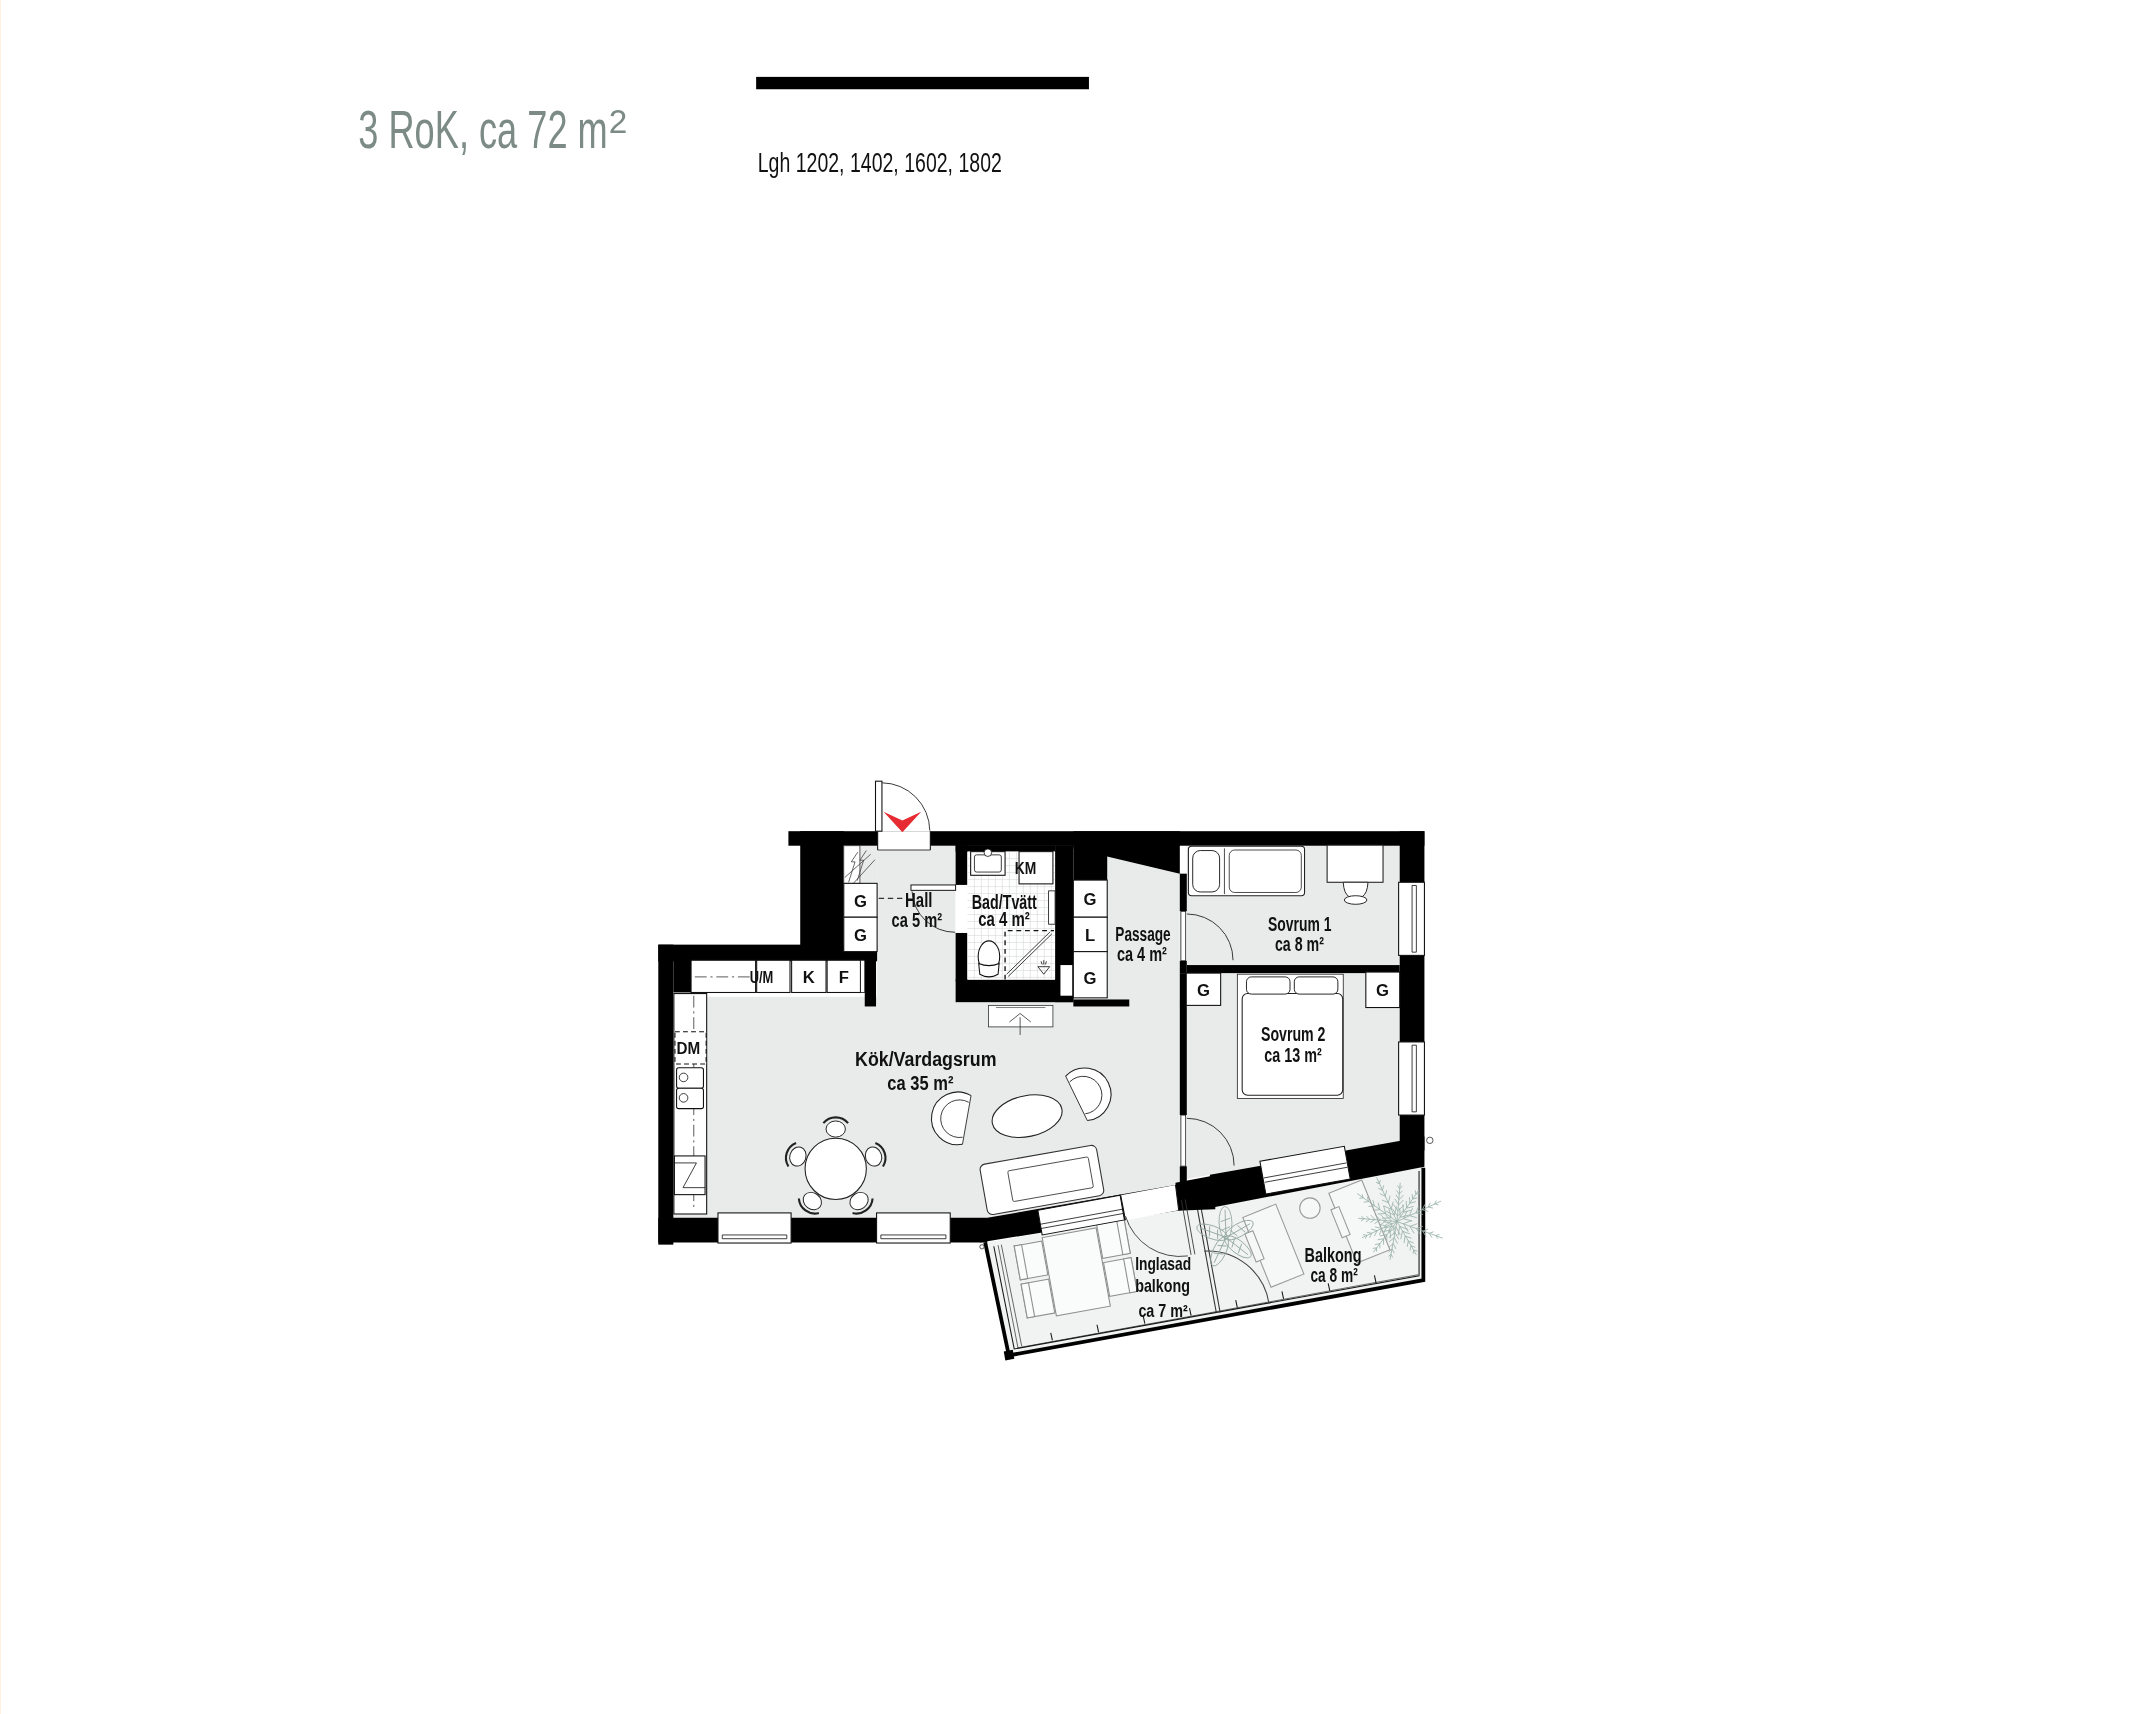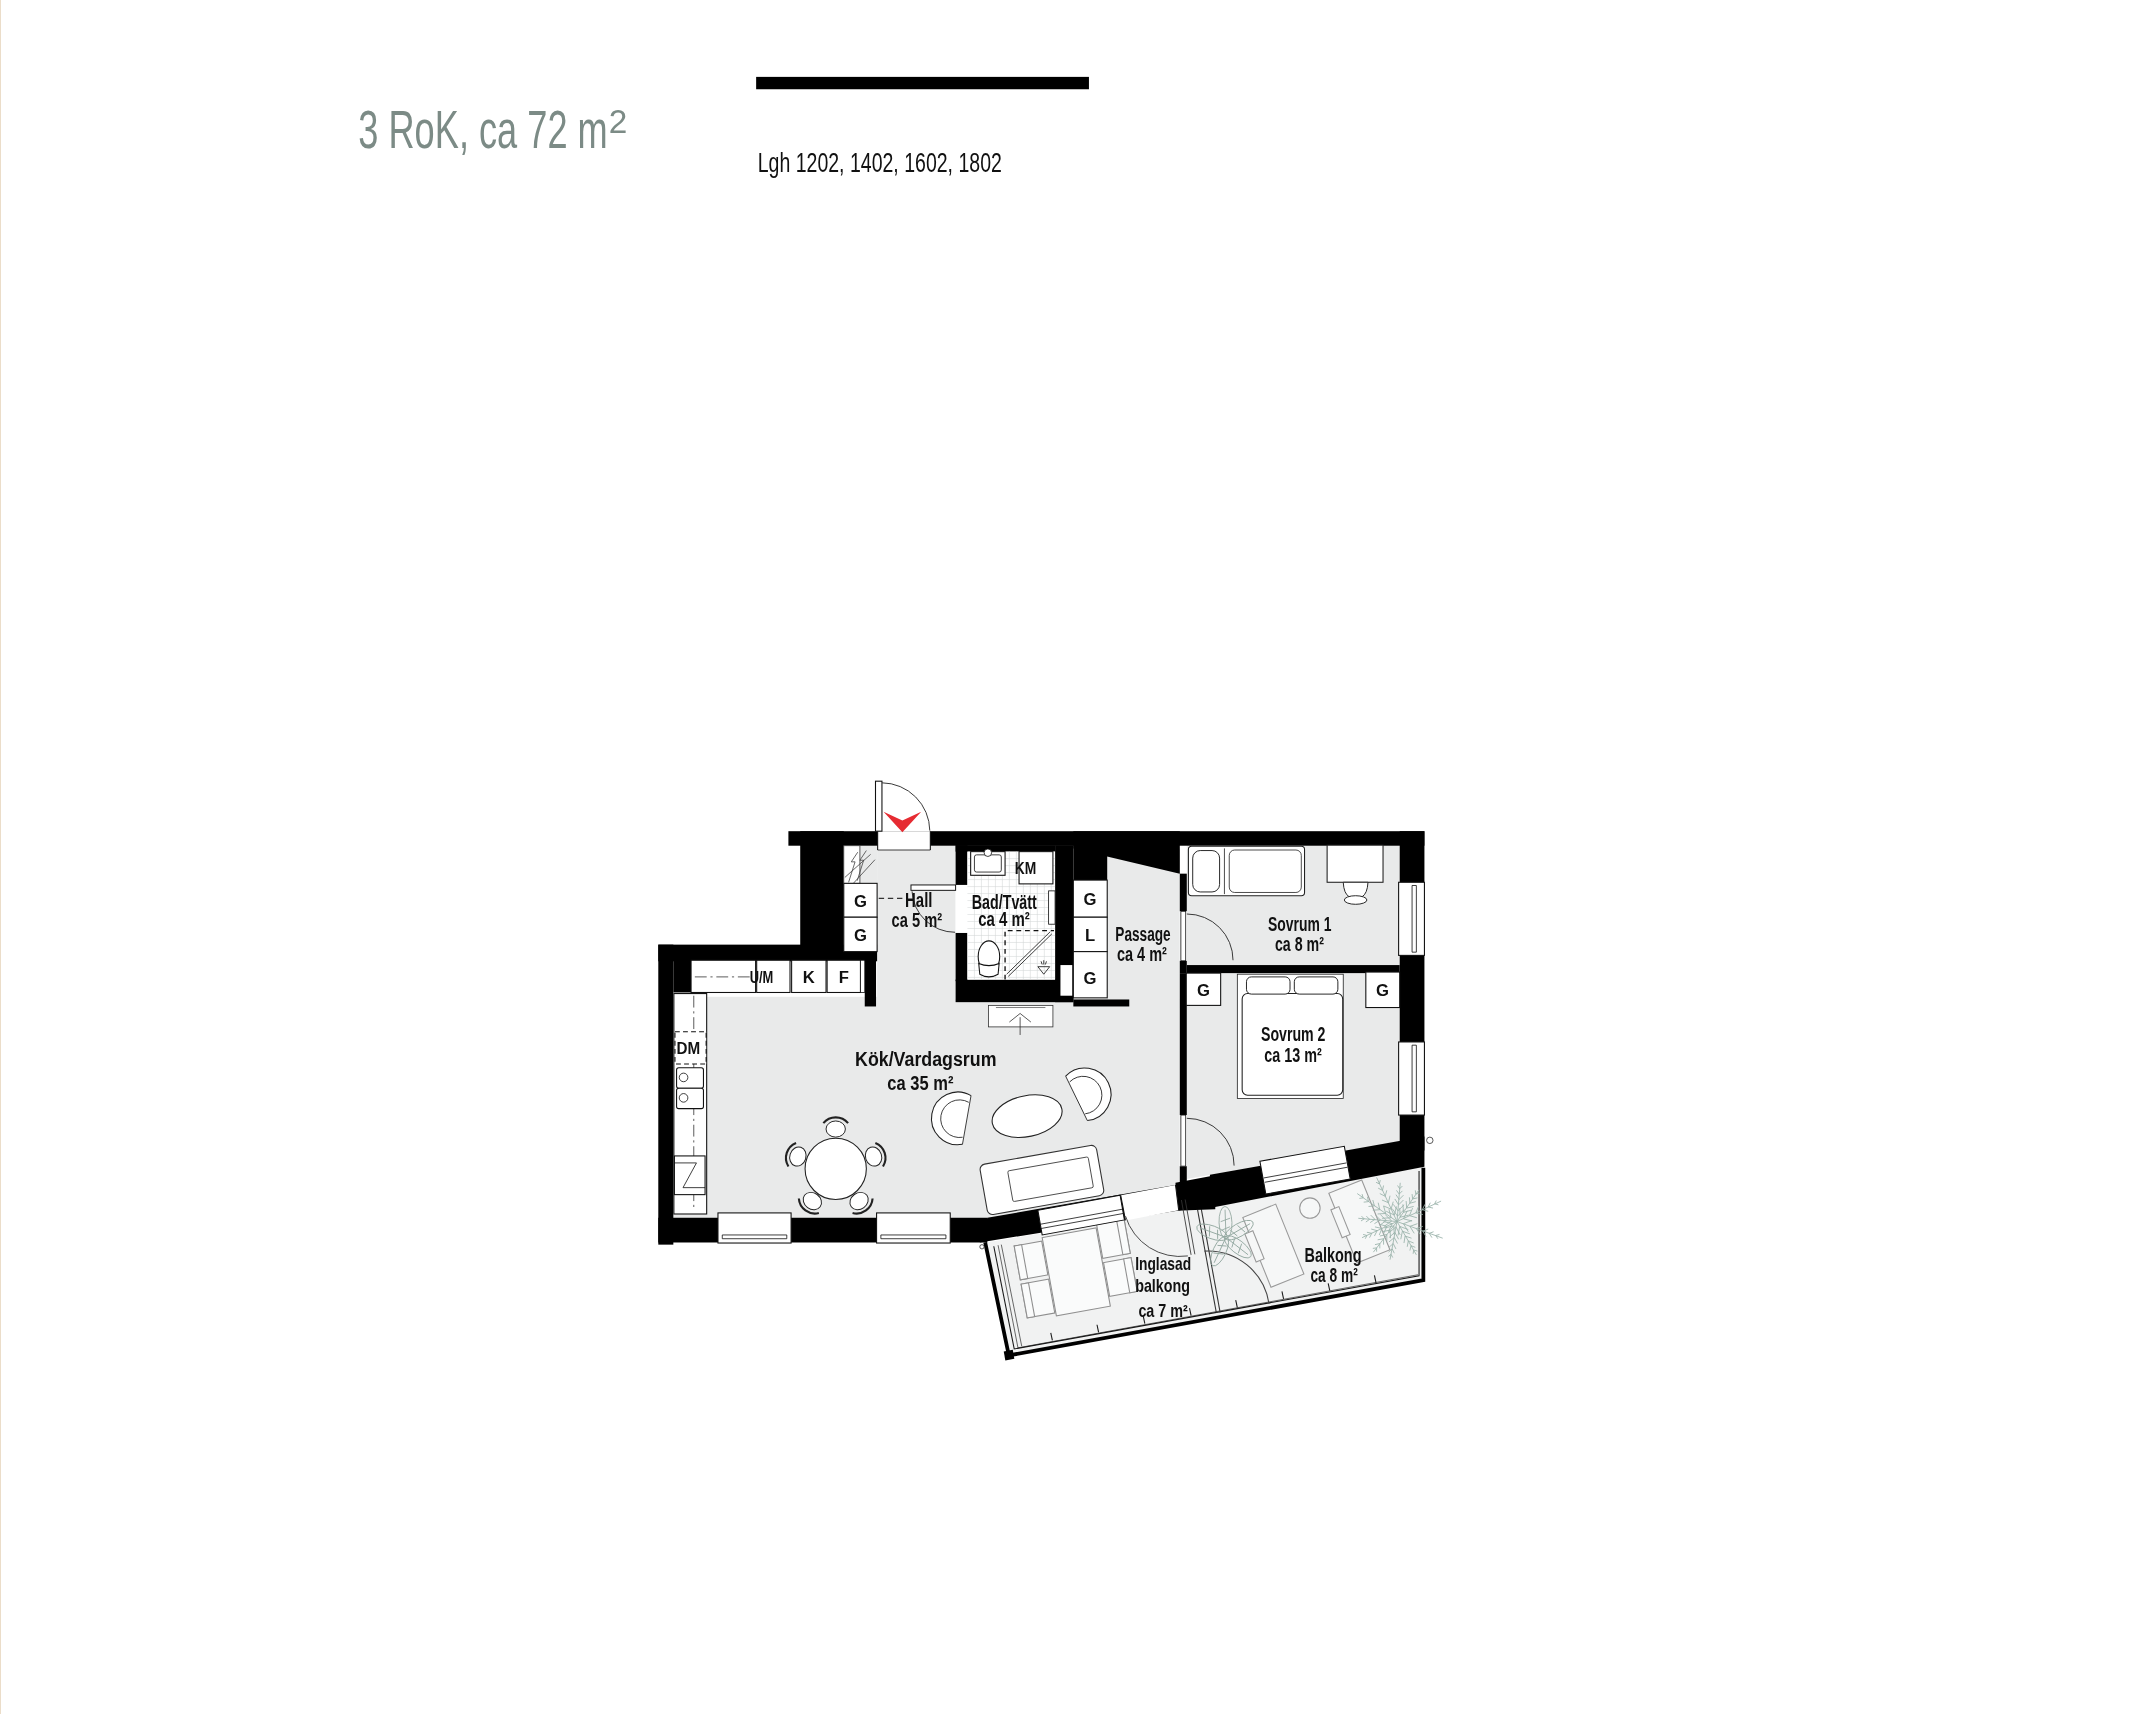--- a/index.html
+++ b/index.html
@@ -1,16 +1,16 @@
 <!DOCTYPE html>
 <html style="font-size:8.6px"><head>
 <meta charset="utf-8">
 <style>
   html,body{margin:0;padding:0;background:#ffffff;}
-  .page{width:2131px;height:1714px;position:relative;background:#a16207;overflow:hidden;}
+  .page{width:2131px;height:1714px;position:relative;background:#fdba74;overflow:hidden;}
   svg{position:absolute;top:0;left:0;}
   text{font-family:"Liberation Sans", sans-serif;}
   .lbl{font-weight:bold;fill:#111111;font-size:39px;text-anchor:start;}
   .lb2{font-weight:bold;fill:#111111;font-size:34px;text-anchor:start;}
   .lb3{font-weight:bold;fill:#111111;font-size:37px;text-anchor:start;}
   .sm{font-weight:bold;fill:#111111;font-size:31px;text-anchor:middle;}
 </style>
 </head>
 <body>
 <div class="page">

